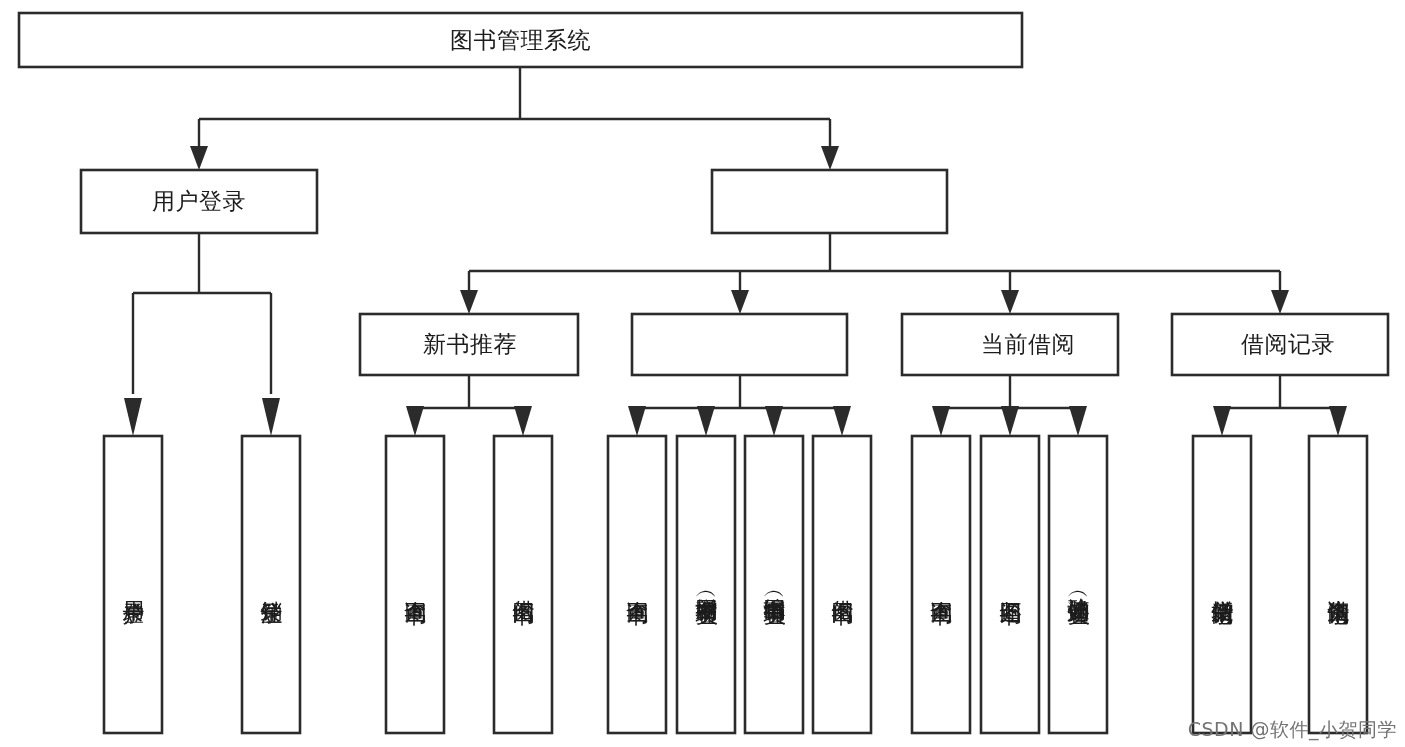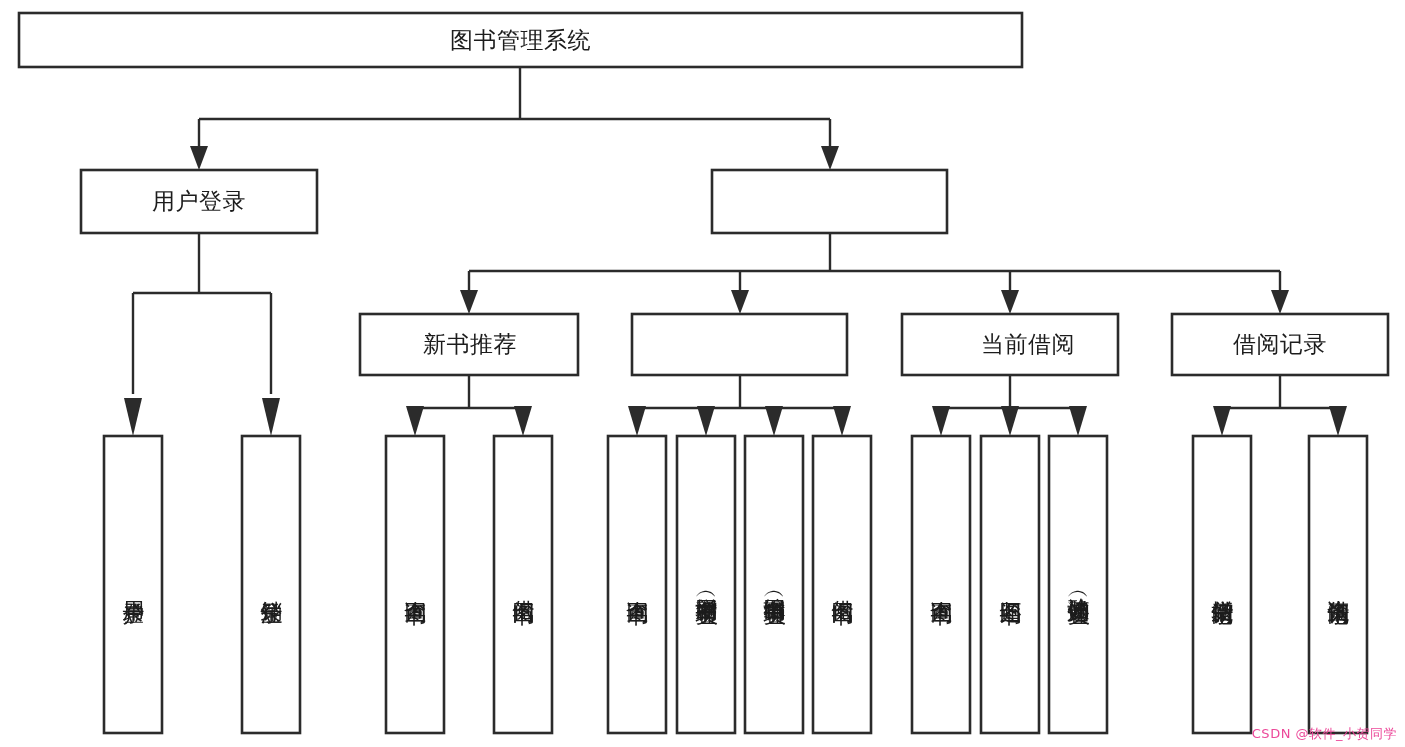--- a/index.html
+++ b/index.html
@@ -66,22 +66,22 @@
     line-height: 1.22;
     writing-mode: vertical-rl;
     text-orientation: upright;
     letter-spacing: 1px;
     pointer-events: none;
   }
   .watermark {
     position: absolute;
     right: 8px;
     bottom: 4px;
-    font-size: 13px;
-    color: #ec4899;
+    font-size: 19px;
+    color: #737373;
     letter-spacing: 0.5px;
     white-space: nowrap;
     pointer-events: none;
   }
 </style>
 </head>
 <body>
 
 <div id="canvas">
 
@@ -191,21 +191,21 @@
     <rect class="leaf-box" x="1193" y="436" width="58" height="297"></rect>
     <rect class="leaf-box" x="1309" y="436" width="58" height="297"></rect>
   </svg>
 
   <div class="node-label" style="left:19px; top:13px; width:1003px; height:54px;">图书管理系统</div>
 
   <div class="node-label" style="left:81px; top:170px; width:236px; height:63px;">用户登录</div>
 
   <div class="node-label" style="left:361px; top:314px; width:218px; height:61px;">新书推荐</div>
   <div class="node-label" style="left:896px; top:314px; width:216px; height:61px;margin-left:24px;">当前借阅</div>
-  <div class="node-label" style="left:1172px; top:314px; width:216px; height:61px;">借阅记录</div>
+  <div class="node-label" style="left:1172px; top:314px; width:216px; height:61px;padding-left:8px;">借阅记录</div>
 
   <div class="leaf-label" style="left:104px; top:436px; width:58px; height:297px;">用户登录</div>
   <div class="leaf-label" style="left:242px; top:436px; width:58px; height:297px;">注销登录</div>
 
   <div class="leaf-label" style="left:386px; top:436px; width:58px; height:297px;">查询图书</div>
   <div class="leaf-label" style="left:494px; top:436px; width:58px; height:297px;">借阅图书</div>
 
   <div class="leaf-label" style="left:608px; top:436px; width:58px; height:297px;">查询图书</div>
   <div class="leaf-label" style="left:677px; top:436px; width:58px; height:297px;">新增图书（管理员）</div>
   <div class="leaf-label" style="left:745px; top:436px; width:58px; height:297px;">编辑图书（管理员）</div>

